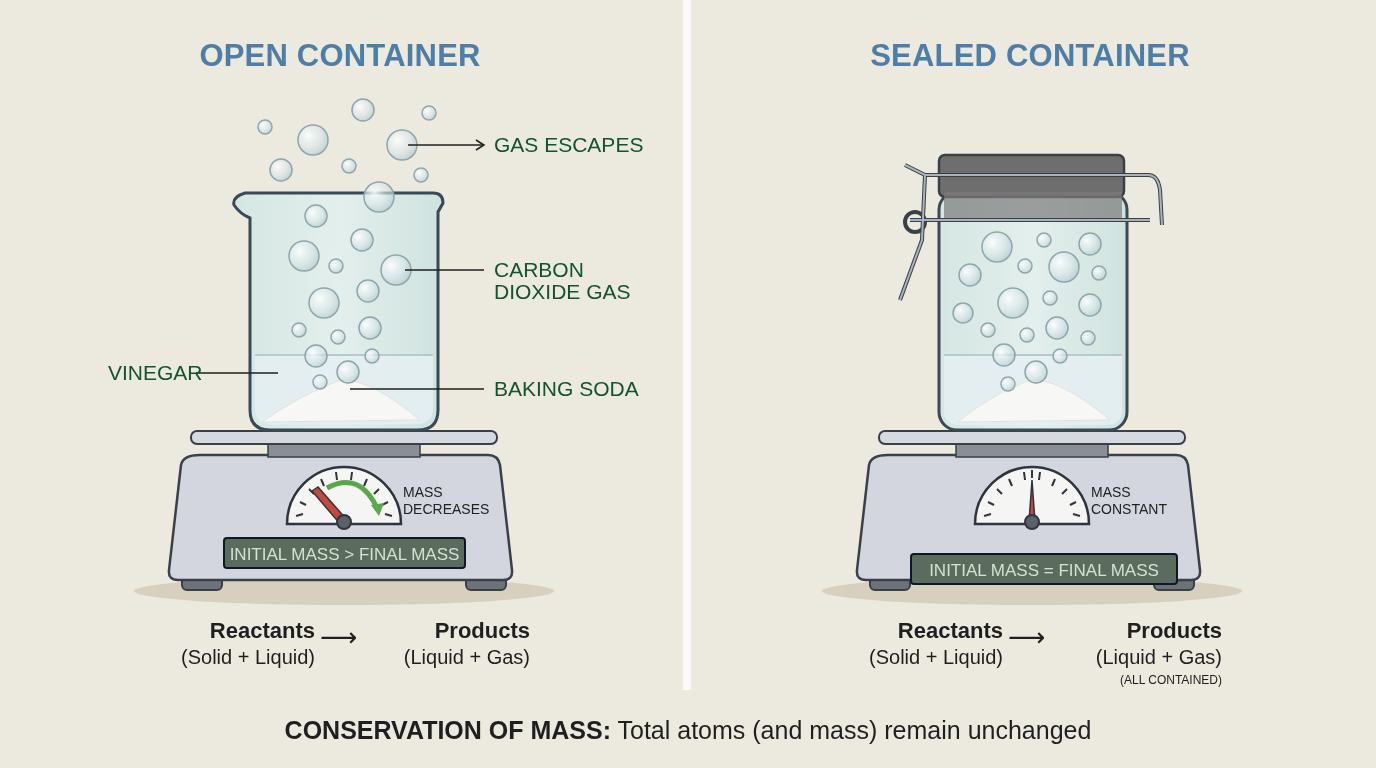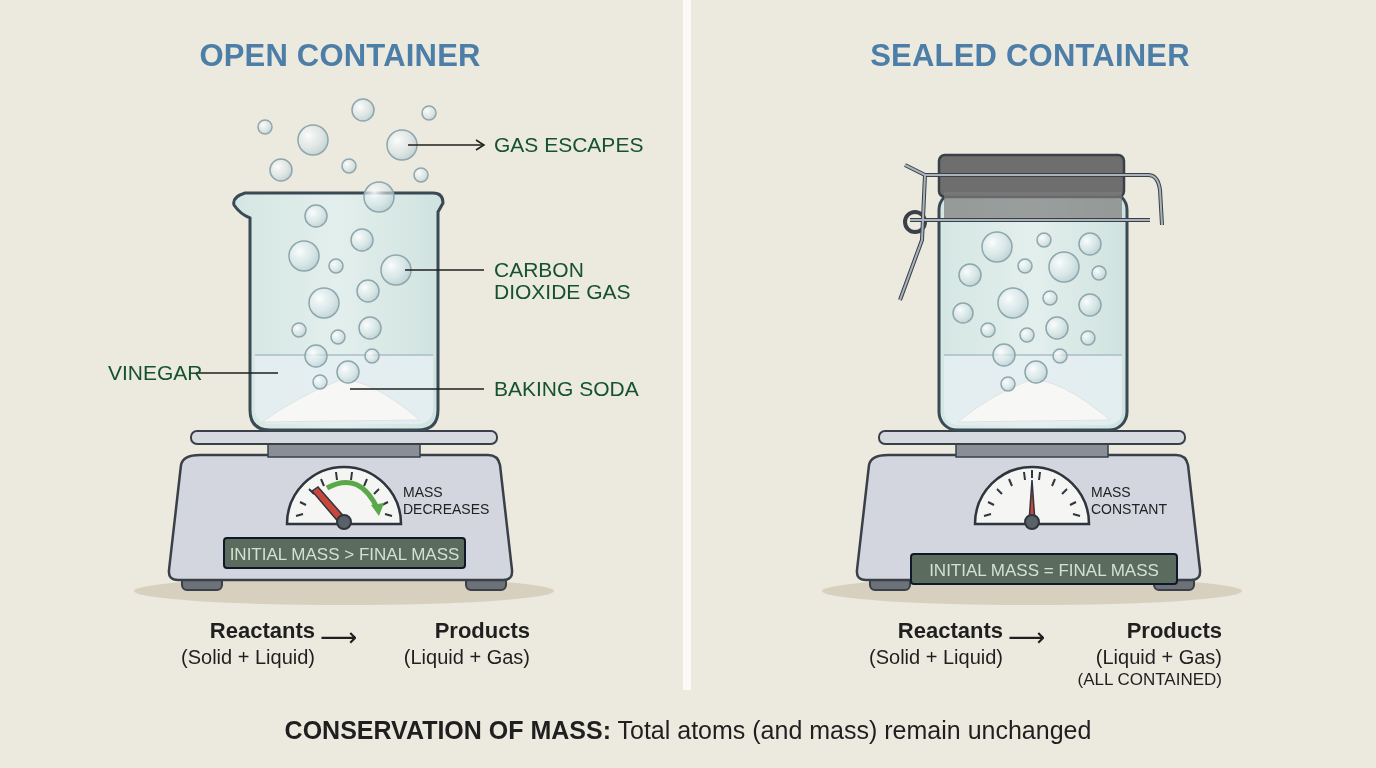--- a/index.html
+++ b/index.html
@@ -17,21 +17,21 @@
   .label { position:absolute; font-size:21px; color:#14532d; line-height:22px; white-space:nowrap; }
   .gauge-label { position:absolute; font-size:14px; line-height:17px; text-align:left; color:#222; }
   .display {
     position:absolute; height:32px; background:#5b6b5e; border:2px solid #0f172a;
     border-radius:4px; color:#cfe3cf; font-size:17px; line-height:32px;
     text-align:center; box-sizing:border-box;
   }
   .rx { position:absolute; text-align:right; white-space:nowrap; }
   .rx .h { font-size:22px; font-weight:bold; line-height:26px; }
   .rx .s { font-size:20px; line-height:26px; }
-  .rx .note { font-size:17px; line-height:20px; }
+  .rx .note { font-size:12px; line-height:20px; }
   .arrow-text { position:absolute; font-size:26px; }
   .footer {
     position:absolute; top:716px; left:0; width:1376px; text-align:center;
     font-size:25px; white-space:nowrap;
   }
   .footer b { font-weight:bold;text-align:right; }
   svg { position:absolute; left:0; top:0; }
 </style>
 </head>
 <body>

